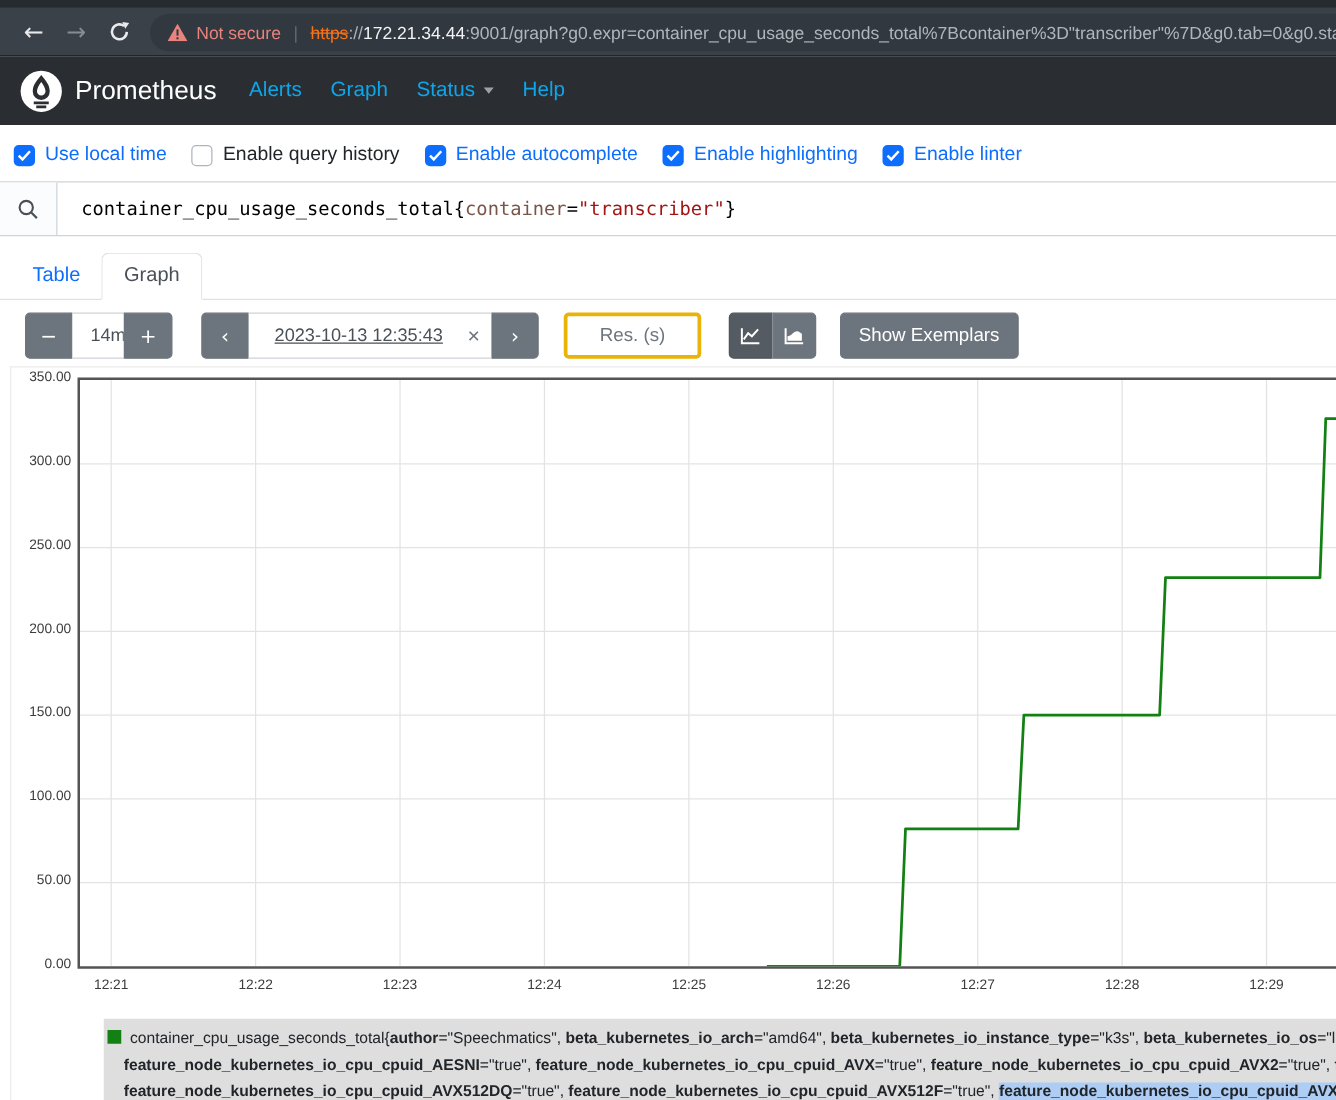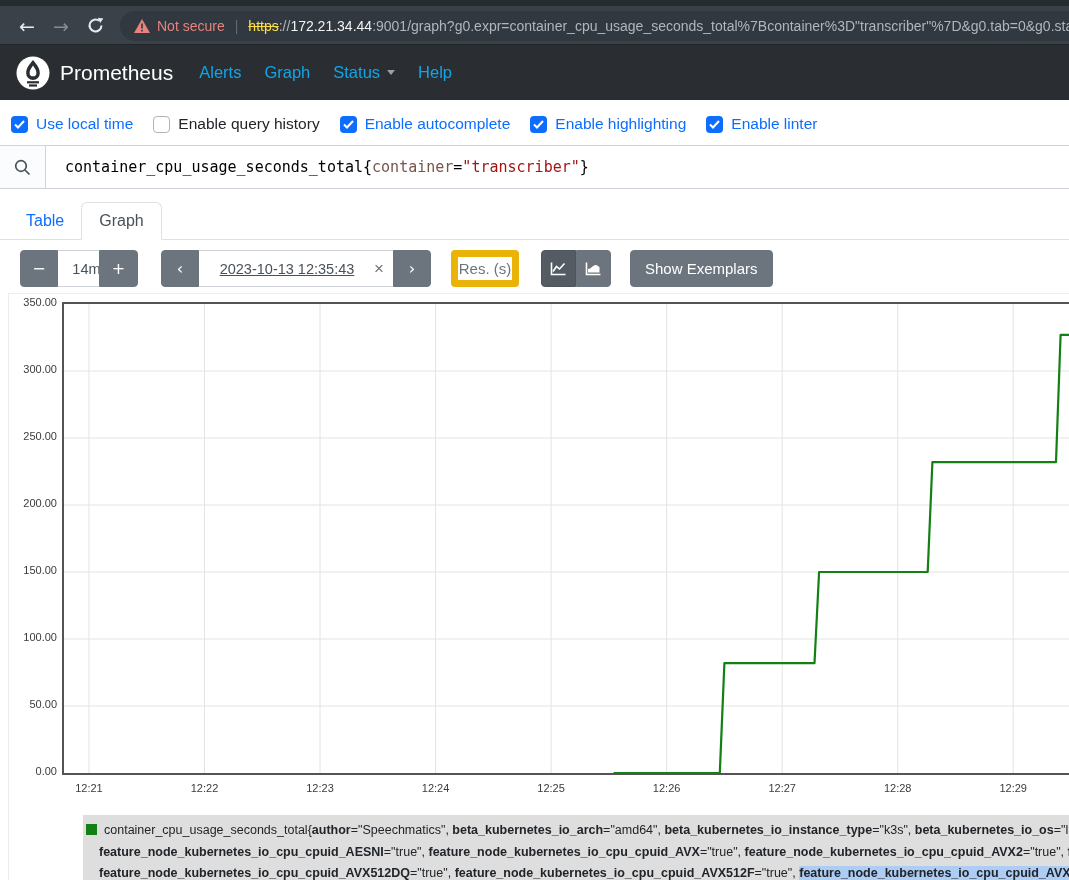--- a/index.html
+++ b/index.html
@@ -12,21 +12,21 @@
   .chrome-row { height:39px; display:flex; align-items:center; padding-left:10px; }
   .nav-btn { width:34px; height:30px; display:flex; align-items:center; justify-content:center;
              font-family:"DejaVu Sans", sans-serif; font-size:19px; color:#e8eaed; cursor:pointer; }
   .nav-btn.dim { color:#858d94; }
   .addr { flex:1; height:30px; margin-left:8px; background:#31383f; border-radius:15px 0 0 15px;
           display:flex; align-items:center; padding-left:14px; overflow:hidden; white-space:nowrap; }
   .warn-ic { margin-right:7px; flex:0 0 auto; }
   .notsecure { color:#e8837d; font-size:14px; margin-right:10px; }
   .addr-div { color:#5f6a72; font-size:14px; margin-right:10px; }
   .url { font-size:14px; color:#b0b6bb; }
-  .url .scheme { color:#fde047; text-decoration:line-through; }
+  .url .scheme { color:#f97316; text-decoration:line-through; }
   .url .host { color:#f1f3f4; }
 
   
   .pnav { height:55px; background:#2a2e33; display:flex; align-items:center; padding-left:16px; }
   .logo { width:34px; height:34px; margin-right:10px; flex:0 0 auto; }
   .brand { color:#fff; font-size:21px; margin-right:26px; }
   .nav-link { color:#0ea5e9; font-size:16.5px; margin-right:23px; cursor:pointer; display:flex; align-items:center;}
   .caret { display:inline-block; width:0; height:0; border-left:4px solid transparent;
            border-right:4px solid transparent; border-top:5px solid #9aa1a8; margin-left:7px; }
 
@@ -62,21 +62,21 @@
          font-family:"DejaVu Sans", sans-serif; font-size:16px; }
   .btn.l { border-radius:4px 0 0 4px; } .btn.r { border-radius:0 4px 4px 0; }
   .grp { display:flex; }
   .ctl-input { height:37px; border:1px solid #ced4da; border-left:none; border-right:none;
                font-size:14.5px; color:#495057; display:flex; align-items:center;
                justify-content:center; background:#fff; overflow:hidden; white-space:nowrap; }
   .range-input { width:41px;padding-left:24px; }
   .date-input { width:194px; position:relative;text-decoration:underline; }
   .date-clear { position:absolute; right:9px; top:50%; transform:translateY(-50%);
                 color:#6c757d; font-size:17px; cursor:pointer; }
-  .res-input { border:7px solid #eab308; border-radius:4px; width:68px; height:37px;
+  .res-input { border:3px solid #eab308; border-radius:4px; width:110px; height:37px;
                display:flex; align-items:center; justify-content:center;
                color:#6c757d; font-size:15px; background:#fff; cursor:text; }
   .toggle .btn { width:35px; } .toggle .btn.active-t { background:#545b62; border-color:#4e555b; }
   .exemplars { border-radius:4px; padding:0 14px; font-size:15px;
                font-family:"Liberation Sans", sans-serif; }
   .gap23{margin-right:23px;} .gap20{margin-right:20px;} .gap22{margin-right:22px;} .gap19{margin-right:19px;}
 
   
   .panel { margin-top:6px; margin-left:8px; border-top:1px solid #ececec; border-left:1px solid #ececec; }
   .chart-area { position:relative; height:500px; }

